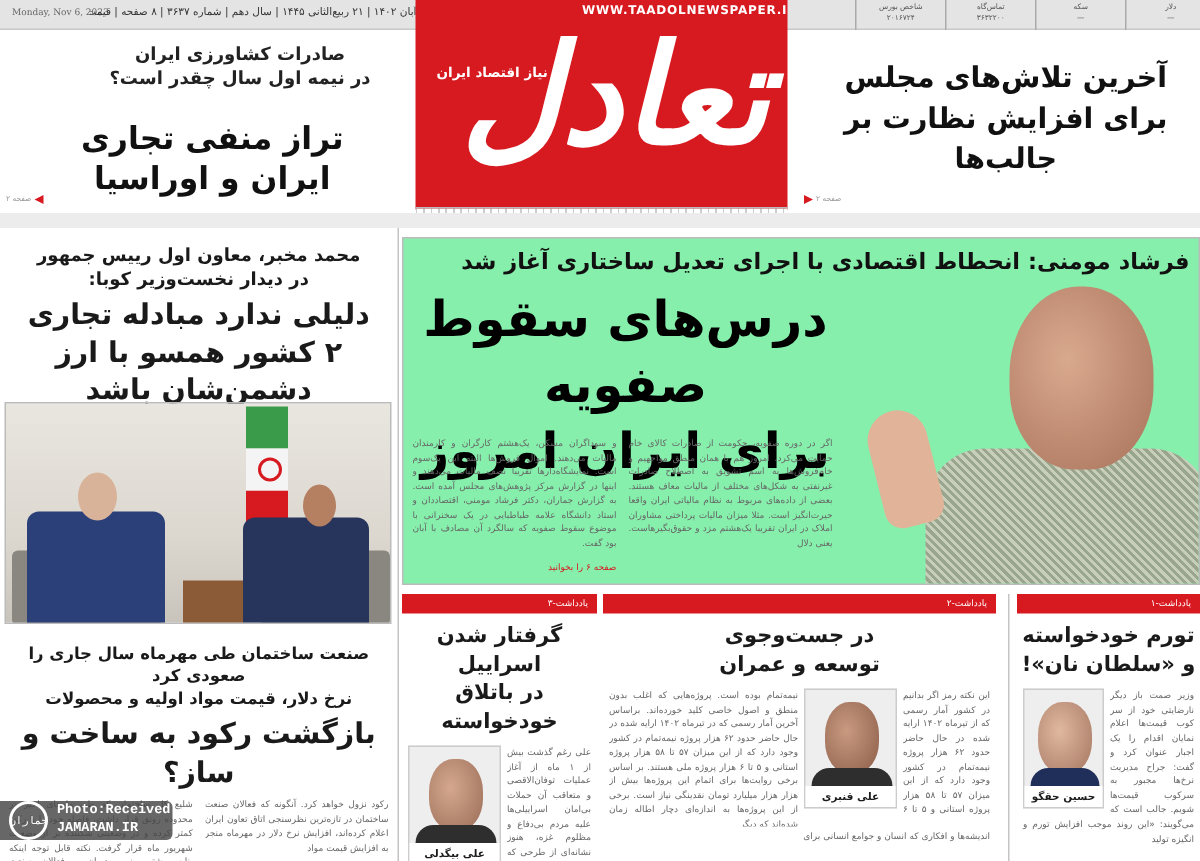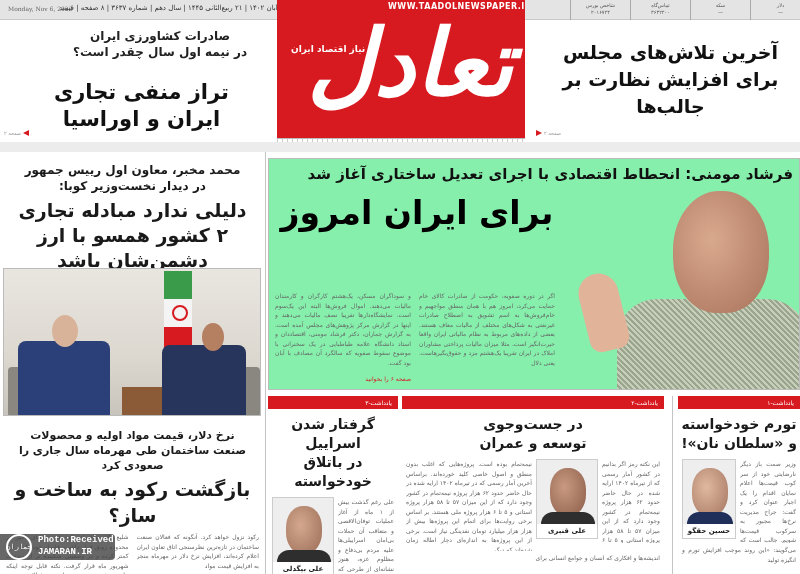--- a/index.html
+++ b/index.html
@@ -160,22 +160,22 @@
   <div class="chair" style="left:170px;top:98px;width:86px;height:50px;"></div>
   <div class="person" style="left:14px;top:72px;width:92px;height:76px;"></div>
   <div class="head" style="left:48px;top:46px;width:26px;height:32px;background:#d8b39a;"></div>
   <div class="table-small"></div>
   <div class="person" style="left:158px;top:76px;width:84px;height:72px;background:#27345c;"></div>
   <div class="head" style="left:198px;top:54px;width:22px;height:28px;background:#b57f62;"></div>
 </div>
 
 <div class="left-story2 rtl">
   <div class="kicker">
+    <div>صنعت ساختمان طی مهرماه سال جاری را صعودی کرد</div>
     <div>نرخ دلار، قیمت مواد اولیه و محصولات</div>
-    <div>صنعت ساختمان طی مهرماه سال جاری را صعودی کرد</div>
   </div>
   <div class="headline">بازگشت رکود به ساخت و ساز؟</div>
   <div style="display:flex;flex-direction:row-reverse;gap:8px;padding:4px 6px 0 6px;">
     <div class="body-text" style="flex:1;height:64px;overflow:hidden;">شلیع کل ساختمان که طی ماه‌های اخیر در محدوده رونق قرار داشت، فاصله خود را با رکود کمتر کرده و در وضعیتی شکننده تر از وضعیت شهریور ماه قرار گرفت. نکته قابل توجه اینکه بنابه بیشتر بینی مدیران و فعالان صنعت ساختمان، میزان فعالیت‌های ساختمانی به اندازه‌ای کاهش می‌یابد که شلیع کل به زیر مرز رونق و</div>
     <div class="body-text" style="flex:1;height:64px;overflow:hidden;">رکود نزول خواهد کرد. آنگونه که فعالان صنعت ساختمان در تازه‌ترین نظرسنجی اتاق تعاون ایران اعلام کرده‌اند، افزایش نرخ دلار در مهرماه منجر به افزایش قیمت مواد</div>
   </div>
 </div>
 
 <div class="watermark">
   <div class="wm-logo">جماران</div>
@@ -188,20 +188,21 @@
 <div class="vline" style="left:265px;top:152px;height:422px;"></div>
 
 <div class="lead">
   <div class="kicker">فرشاد مومنی: انحطاط اقتصادی با اجرای تعدیل ساختاری آغاز شد</div>
   <div class="portrait">
     <div class="shirt"></div>
     <div class="face"></div>
     <div class="hand"></div>
   </div>
   <div class="headline">
+    <div>درس‌های سقوط صفویه</div>
     <div>برای ایران امروز</div>
   </div>
   <div class="cols" style="flex-direction:row-reverse;">
     <div class="col body-text" style="height:92px;overflow:hidden;">اگر در دوره صفویه، حکومت از صادرات کالای خام حمایت می‌کرد، امروز هم با همان منطق مواجهیم و خام‌فروش‌ها به اسم تشویق به اصطلاح صادرات غیرنفتی به شکل‌های مختلف از مالیات معاف هستند. بعضی از داده‌های مربوط به نظام مالیاتی ایران واقعا حیرت‌انگیز است. مثلا میزان مالیات پرداختی مشاوران املاک در ایران تقریبا یک‌هشتم مزد و حقوق‌بگیرهاست. یعنی دلال</div>
     <div class="col">
       <div class="body-text" style="height:82px;overflow:hidden;">و سوداگران مسکن، یک‌هشتم کارگران و کارمندان مالیات می‌دهند. اموال فروش‌ها البته این یک‌سوم است. نمایشگاه‌دارها تقریبا نصف مالیات می‌دهند و اینها در گزارش مرکز پژوهش‌های مجلس آمده است. به گزارش جماران، دکتر فرشاد مومنی، اقتصاددان و استاد دانشگاه علامه طباطبایی در یک سخنرانی با موضوع سقوط صفویه که سالگرد آن مصادف با آبان بود گفت.</div>
       <div class="readmore">صفحه ۶ را بخوانید</div>
     </div>
   </div>
 </div>

